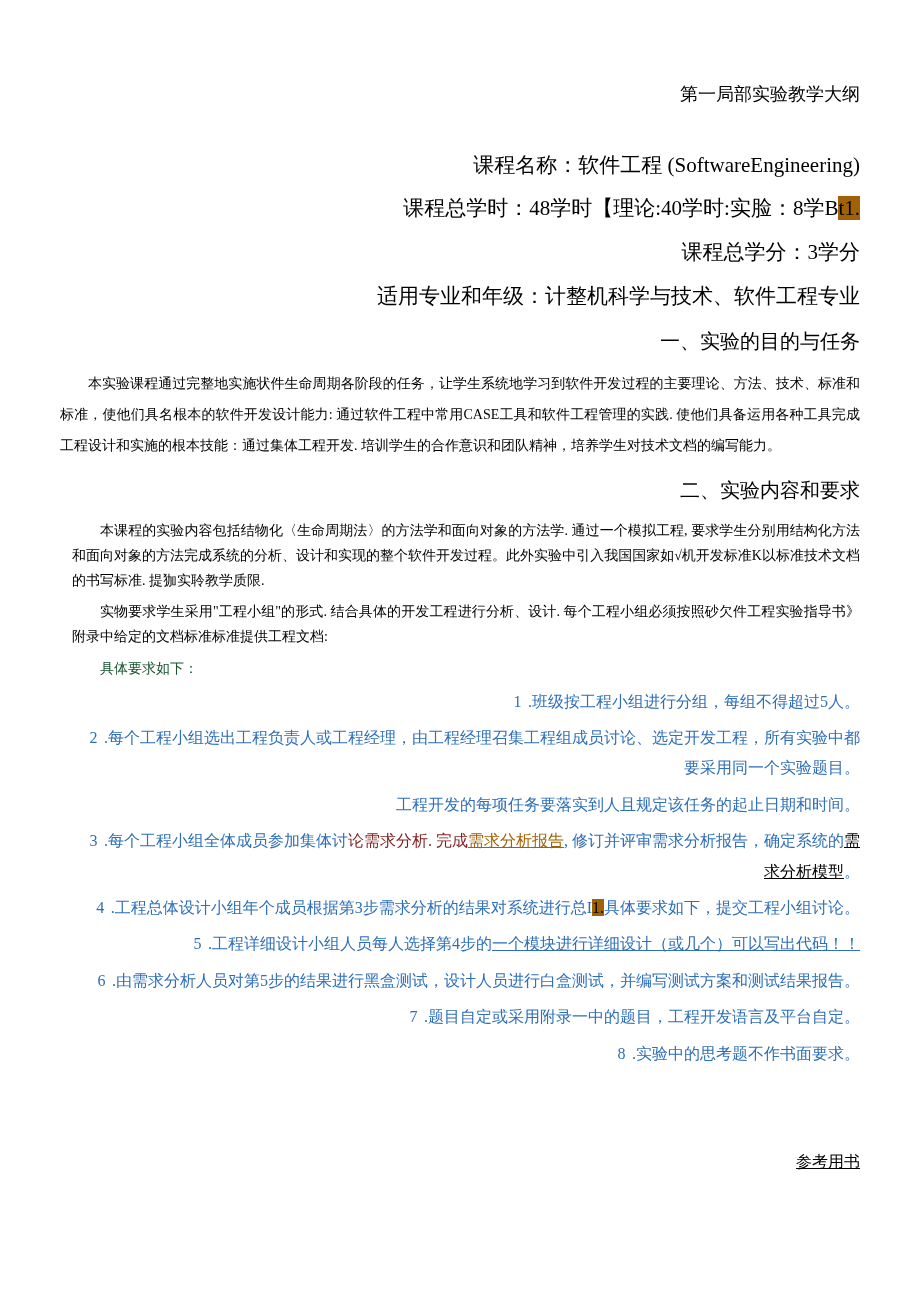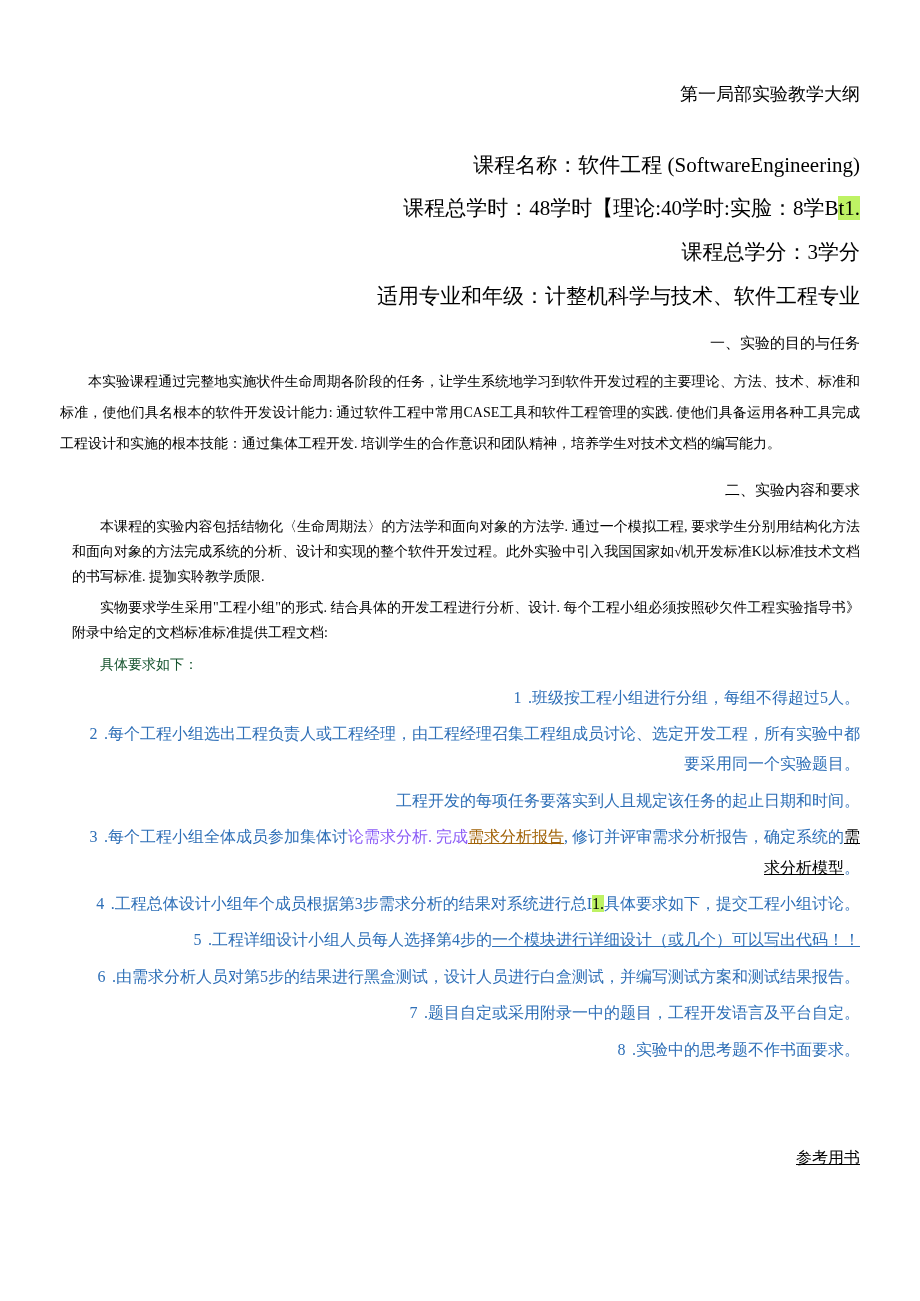--- a/index.html
+++ b/index.html
@@ -14,25 +14,25 @@
     }
     .title {
       font-size: 18px;
       margin-bottom: 40px;
     }
     .meta-line {
       font-size: 21px;
       margin-bottom: 10px;
     }
     .highlight {
-      background-color: #bef264;
+      background-color: #a16207;
     }
     .section-heading {
-      font-size: 15px;
-      margin-top: 18px;
+      font-size: 20px;
+      margin-top: 12px;
       margin-bottom: 12px;
     }
     .body-para {
       font-size: 14px;
       margin-bottom: 10px;
       line-height: 2.2;
       text-align: justify;
     }
     .body-para.indent {
       text-indent: 2em;
@@ -105,21 +105,21 @@
 
 <div class="list-item">
   <span class="num">2</span><span>.每个工程小组选出工程负责人或工程经理，由工程经理召集工程组成员讨论、选定开发工程，所有实验中都要采用同一个实验题目。</span>
 </div>
 
 <div class="list-item">
   <span>工程开发的每项任务要落实到人且规定该任务的起止日期和时间。</span>
 </div>
 
 <div class="list-item">
-  <span class="num">3</span><span>.每个工程小组全体成员参加集体讨</span><span style="color:#8b5cf6;">论需求分析. 完成</span><span class="underline" style="color:#a16207;">需求分析报告</span><span>, 修订并评审需求分析报告，确定系统的</span><span class="underline" style="color:#000;">需求分析模型</span><span>。</span>
+  <span class="num">3</span><span>.每个工程小组全体成员参加集体讨</span><span style="color:#7f1d1d;">论需求分析. 完成</span><span class="underline" style="color:#a16207;">需求分析报告</span><span>, 修订并评审需求分析报告，确定系统的</span><span class="underline" style="color:#000;">需求分析模型</span><span>。</span>
 </div>
 
 <div class="list-item">
   <span class="num">4</span><span>.工程总体设计小组年个成员根据第3步需求分析的结果对系统进行总I</span><span class="highlight" style="color:#000;">1.</span><span>具体要求如下，提交工程小组讨论。</span>
 </div>
 
 <div class="list-item">
   <span class="num">5</span><span>.工程详细设计小组人员每人选择第4步的</span><span class="underline">一个模块进行详细设计（或几个）可以写出代码！！</span>
 </div>
 

